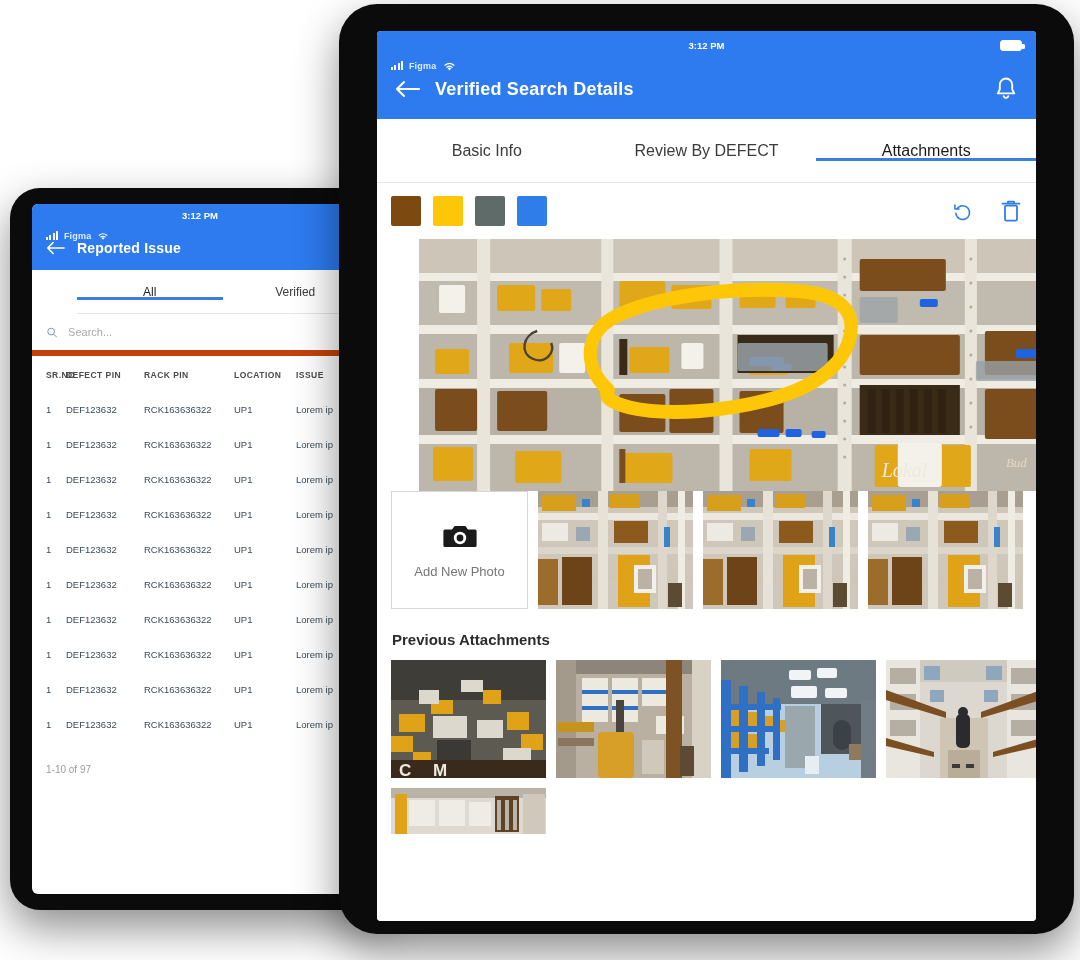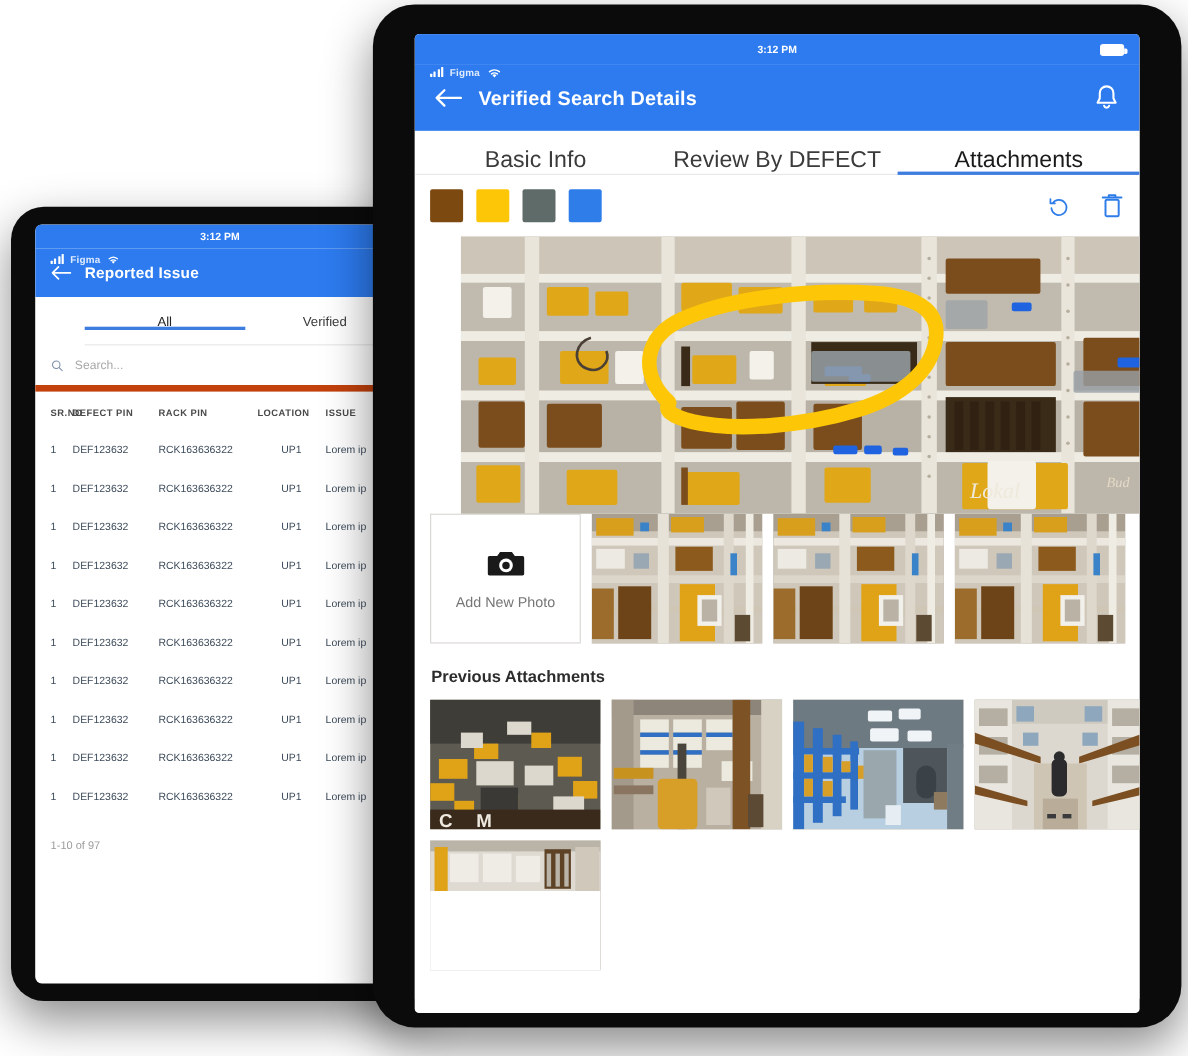--- a/index.html
+++ b/index.html
@@ -146,21 +146,21 @@
     content: "";
     position: absolute;
     left: 0; right: 0; bottom: -1px;
     height: 3px;
     background: #3d7ddf;
   }
 
   
   #device-right .statusbar { height: 28px; }
   #device-right .appbar { height: 60px; font-size: 18px; }
-  #device-right .tabs { height: 40px; align-items: flex-end; font-size: 21px; }
+  #device-right .tabs { height: 64px; align-items: center; font-size: 16px; }
   #device-right .tab.active { color: #1a1a1a; }
 
   .rt-body {
     height: calc(890px - 28px - 60px - 53px);
     overflow: hidden;
     background: #fff;
     padding: 0 14px;
   }
 
   .toolbar {
@@ -252,21 +252,21 @@
   table.issues td {
     font-size: 9.5px;
     color: #3c4a5a;
     padding: 12px 0;
     white-space: nowrap;
     overflow: hidden;
   }
   .col-sr    { width: 34px; padding-left: 14px !important; }
   .col-defect{ width: 78px; }
   .col-rack  { width: 90px; }
-  .col-loc   { width: 62px; text-align: center; }
+  .col-loc   { width: 62px; }
   .col-issue { width: 80px; }
 
   .pagination {
     font-size: 10px;
     color: #9b9b9b;
     padding: 22px 0 0 14px;
   }
 </style>
 </head>
 <body>

